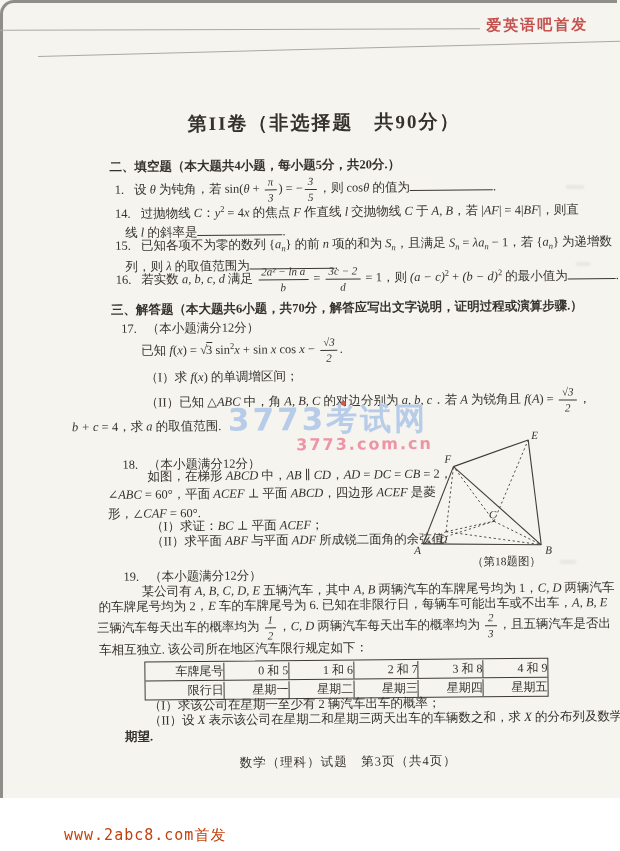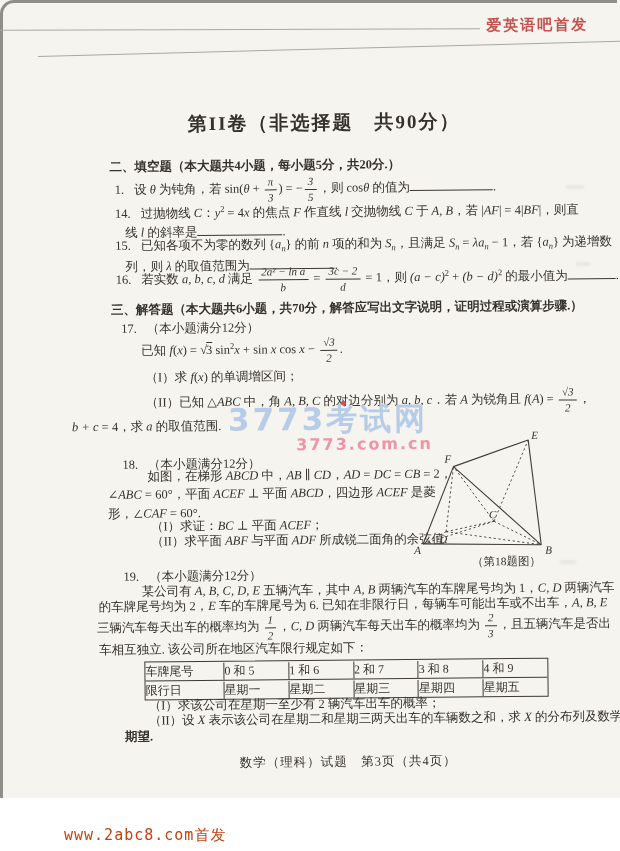--- a/index.html
+++ b/index.html
@@ -35,21 +35,21 @@
     color:var(--wm_main,#b7cce9);font-family:"DejaVu Sans","Liberation Sans",sans-serif;}
   .wm-sub{position:absolute;left:296px;top:435px;font-size:16px;font-weight:bold;letter-spacing:2px;
     color:var(--wm_sub,#ee95a5);font-family:"DejaVu Sans","Liberation Sans",sans-serif;}
   .wm-dot{position:absolute;left:341px;top:401px;width:5px;height:5px;border-radius:50%;background:#d8544f;}
   .fig{position:absolute;left:412px;top:432px;width:145px;height:125px;}
   .fig-cap{position:absolute;left:505px;top:556px;transform:translateX(-50%);font-size:11.5px;}
   .rtable{position:absolute;left:142px;top:660px;width:402px;border:1.2px solid #3e3b35;
     display:flex;flex-direction:column;font-size:12px;}
   .trow{display:flex;height:18px;align-items:center;}
   .trow + .trow{border-top:1px solid #3e3b35;}
-  .tc{flex:1;text-align:left;border-left:1px solid #3e3b35;overflow:hidden;}
+  .tc{flex:1;text-align:right;border-left:1px solid #3e3b35;overflow:hidden;}
   .tc.c0{flex:0 0 78px;border-left:none;}
   .footer{position:absolute;left:345px;top:754px;transform:translateX(-50%);font-size:12.5px;letter-spacing:1px;}
   .site{position:absolute;left:64px;top:826px;font-size:15px;color:#c2410c;
     font-family:"DejaVu Sans Mono","Liberation Mono",monospace;letter-spacing:1px;}
   .smudge{position:absolute;background:#8d8b86;opacity:0.12;filter:blur(1px);}
   svg text{font-family:"Liberation Serif","DejaVu Serif",serif;font-style:italic;font-size:11px;fill:#35322c;}
 </style>
 </head>
 <body>
 

